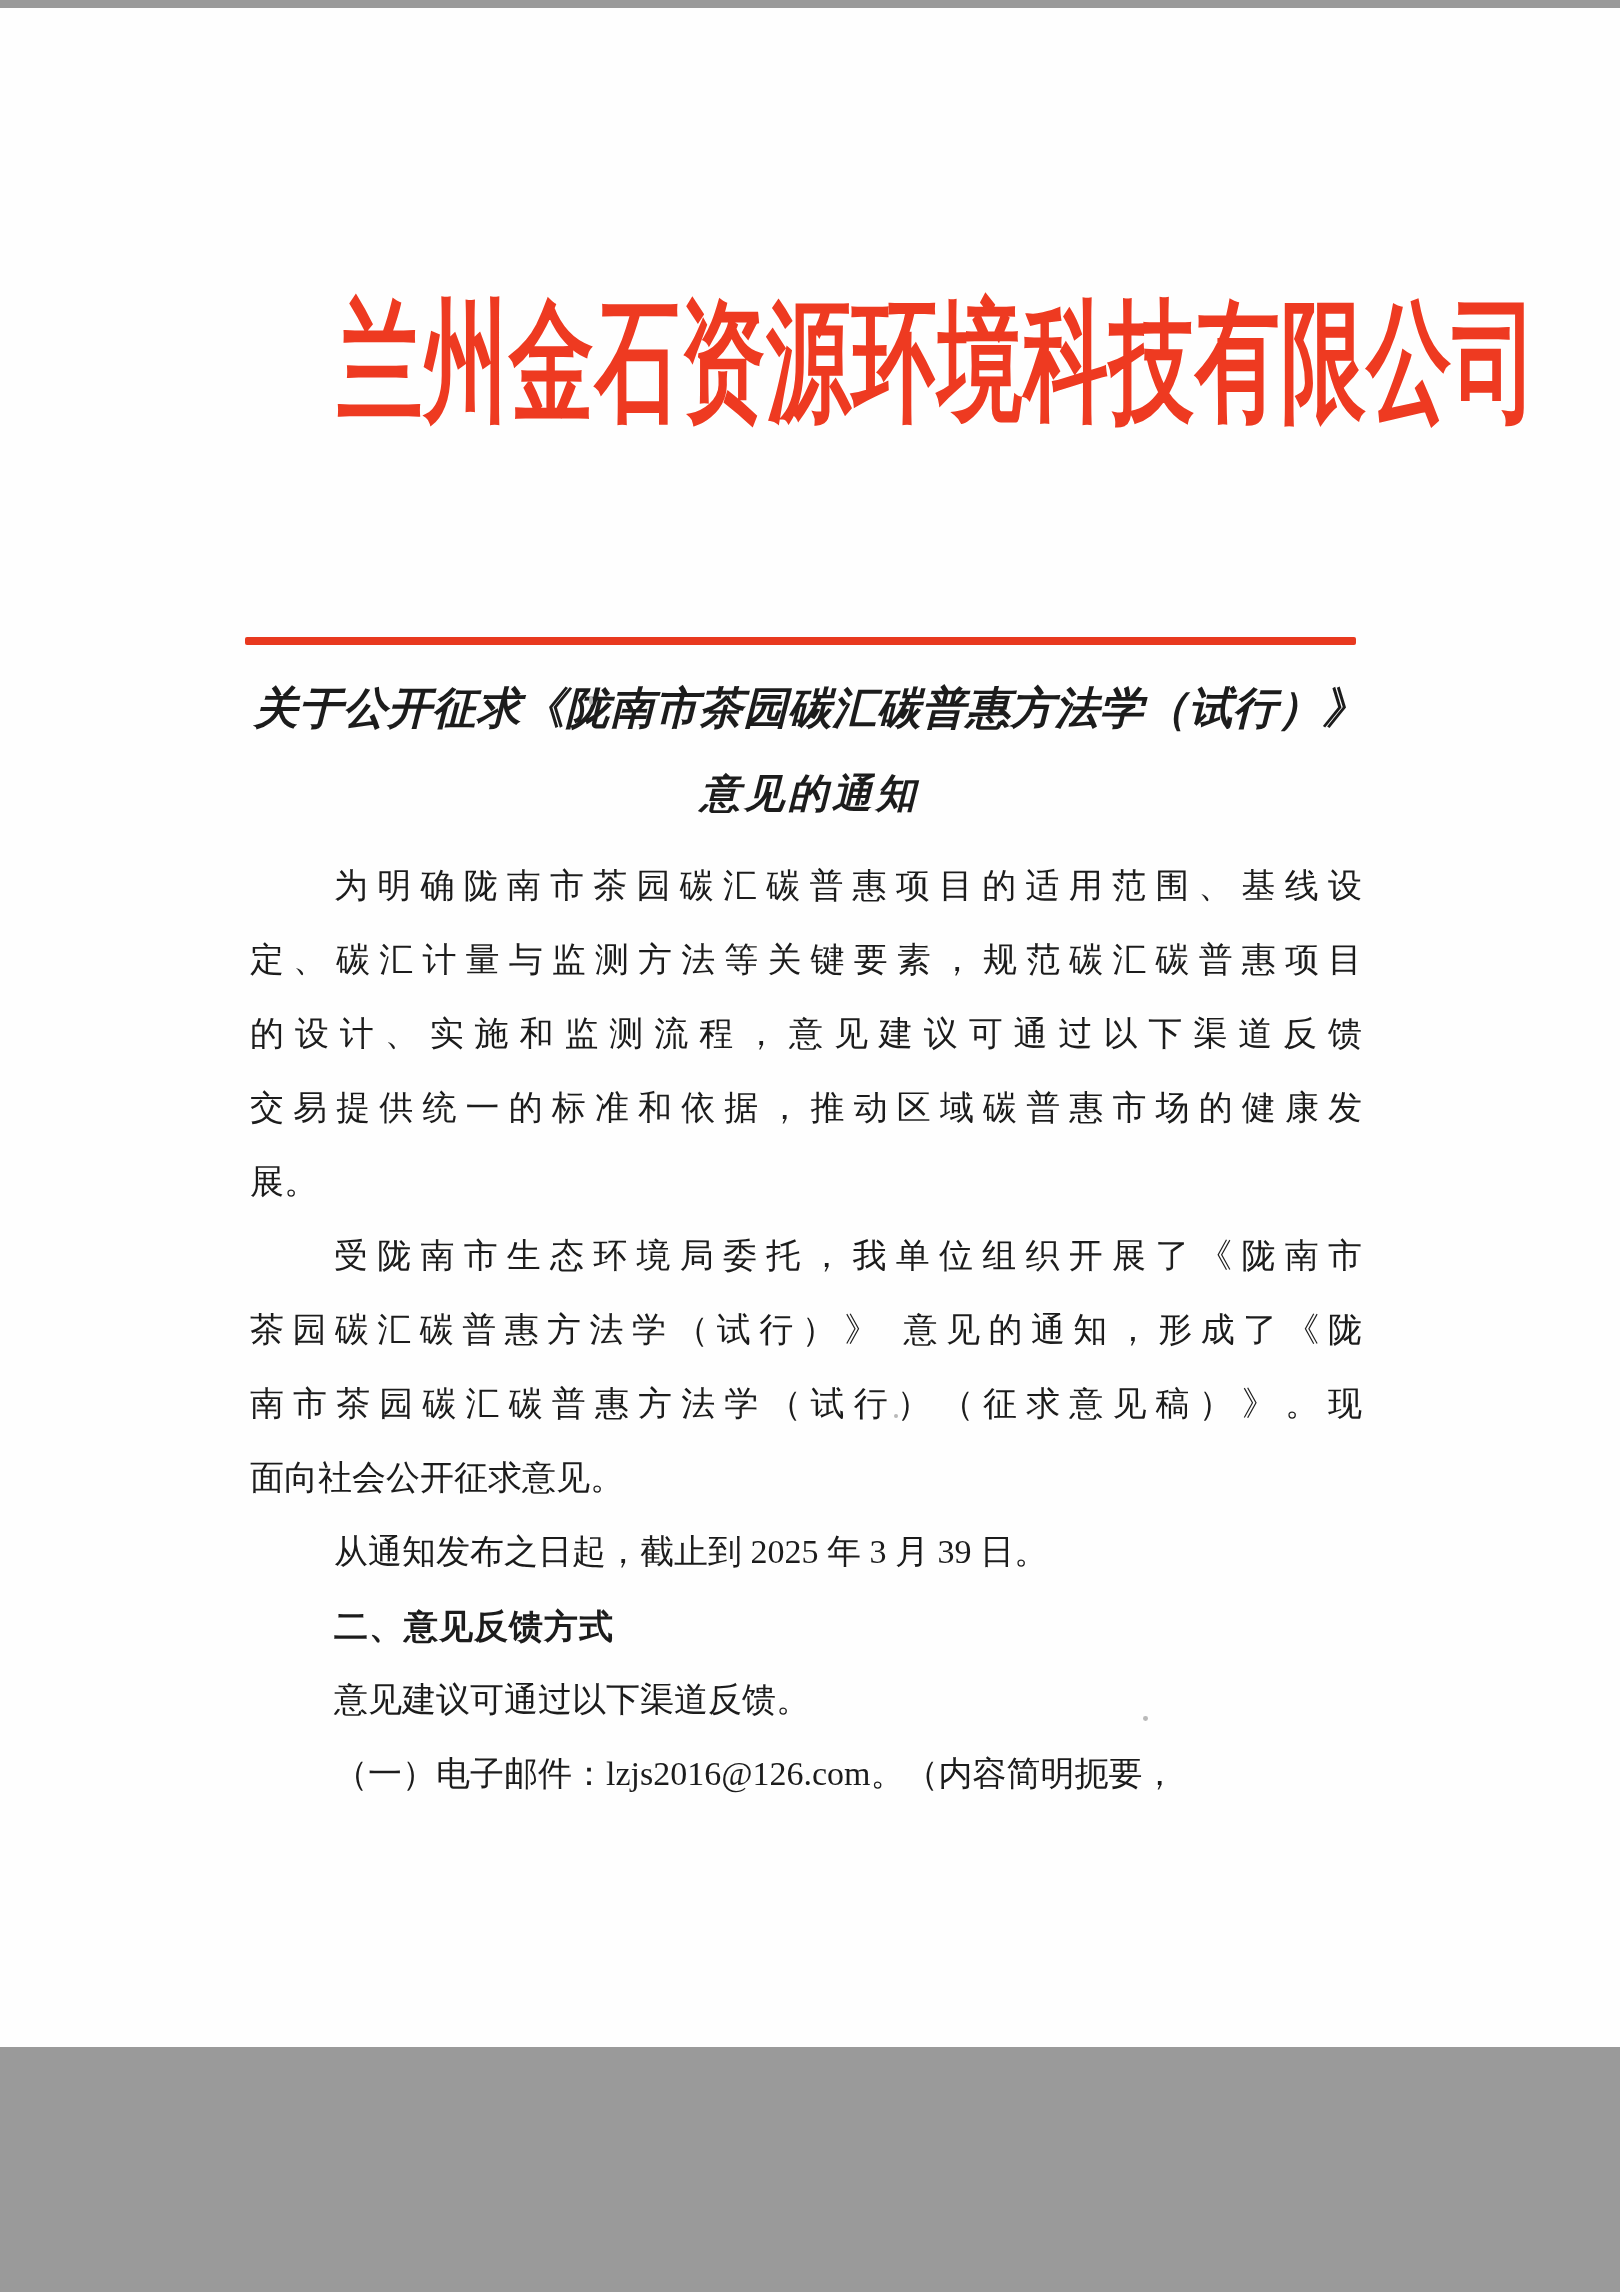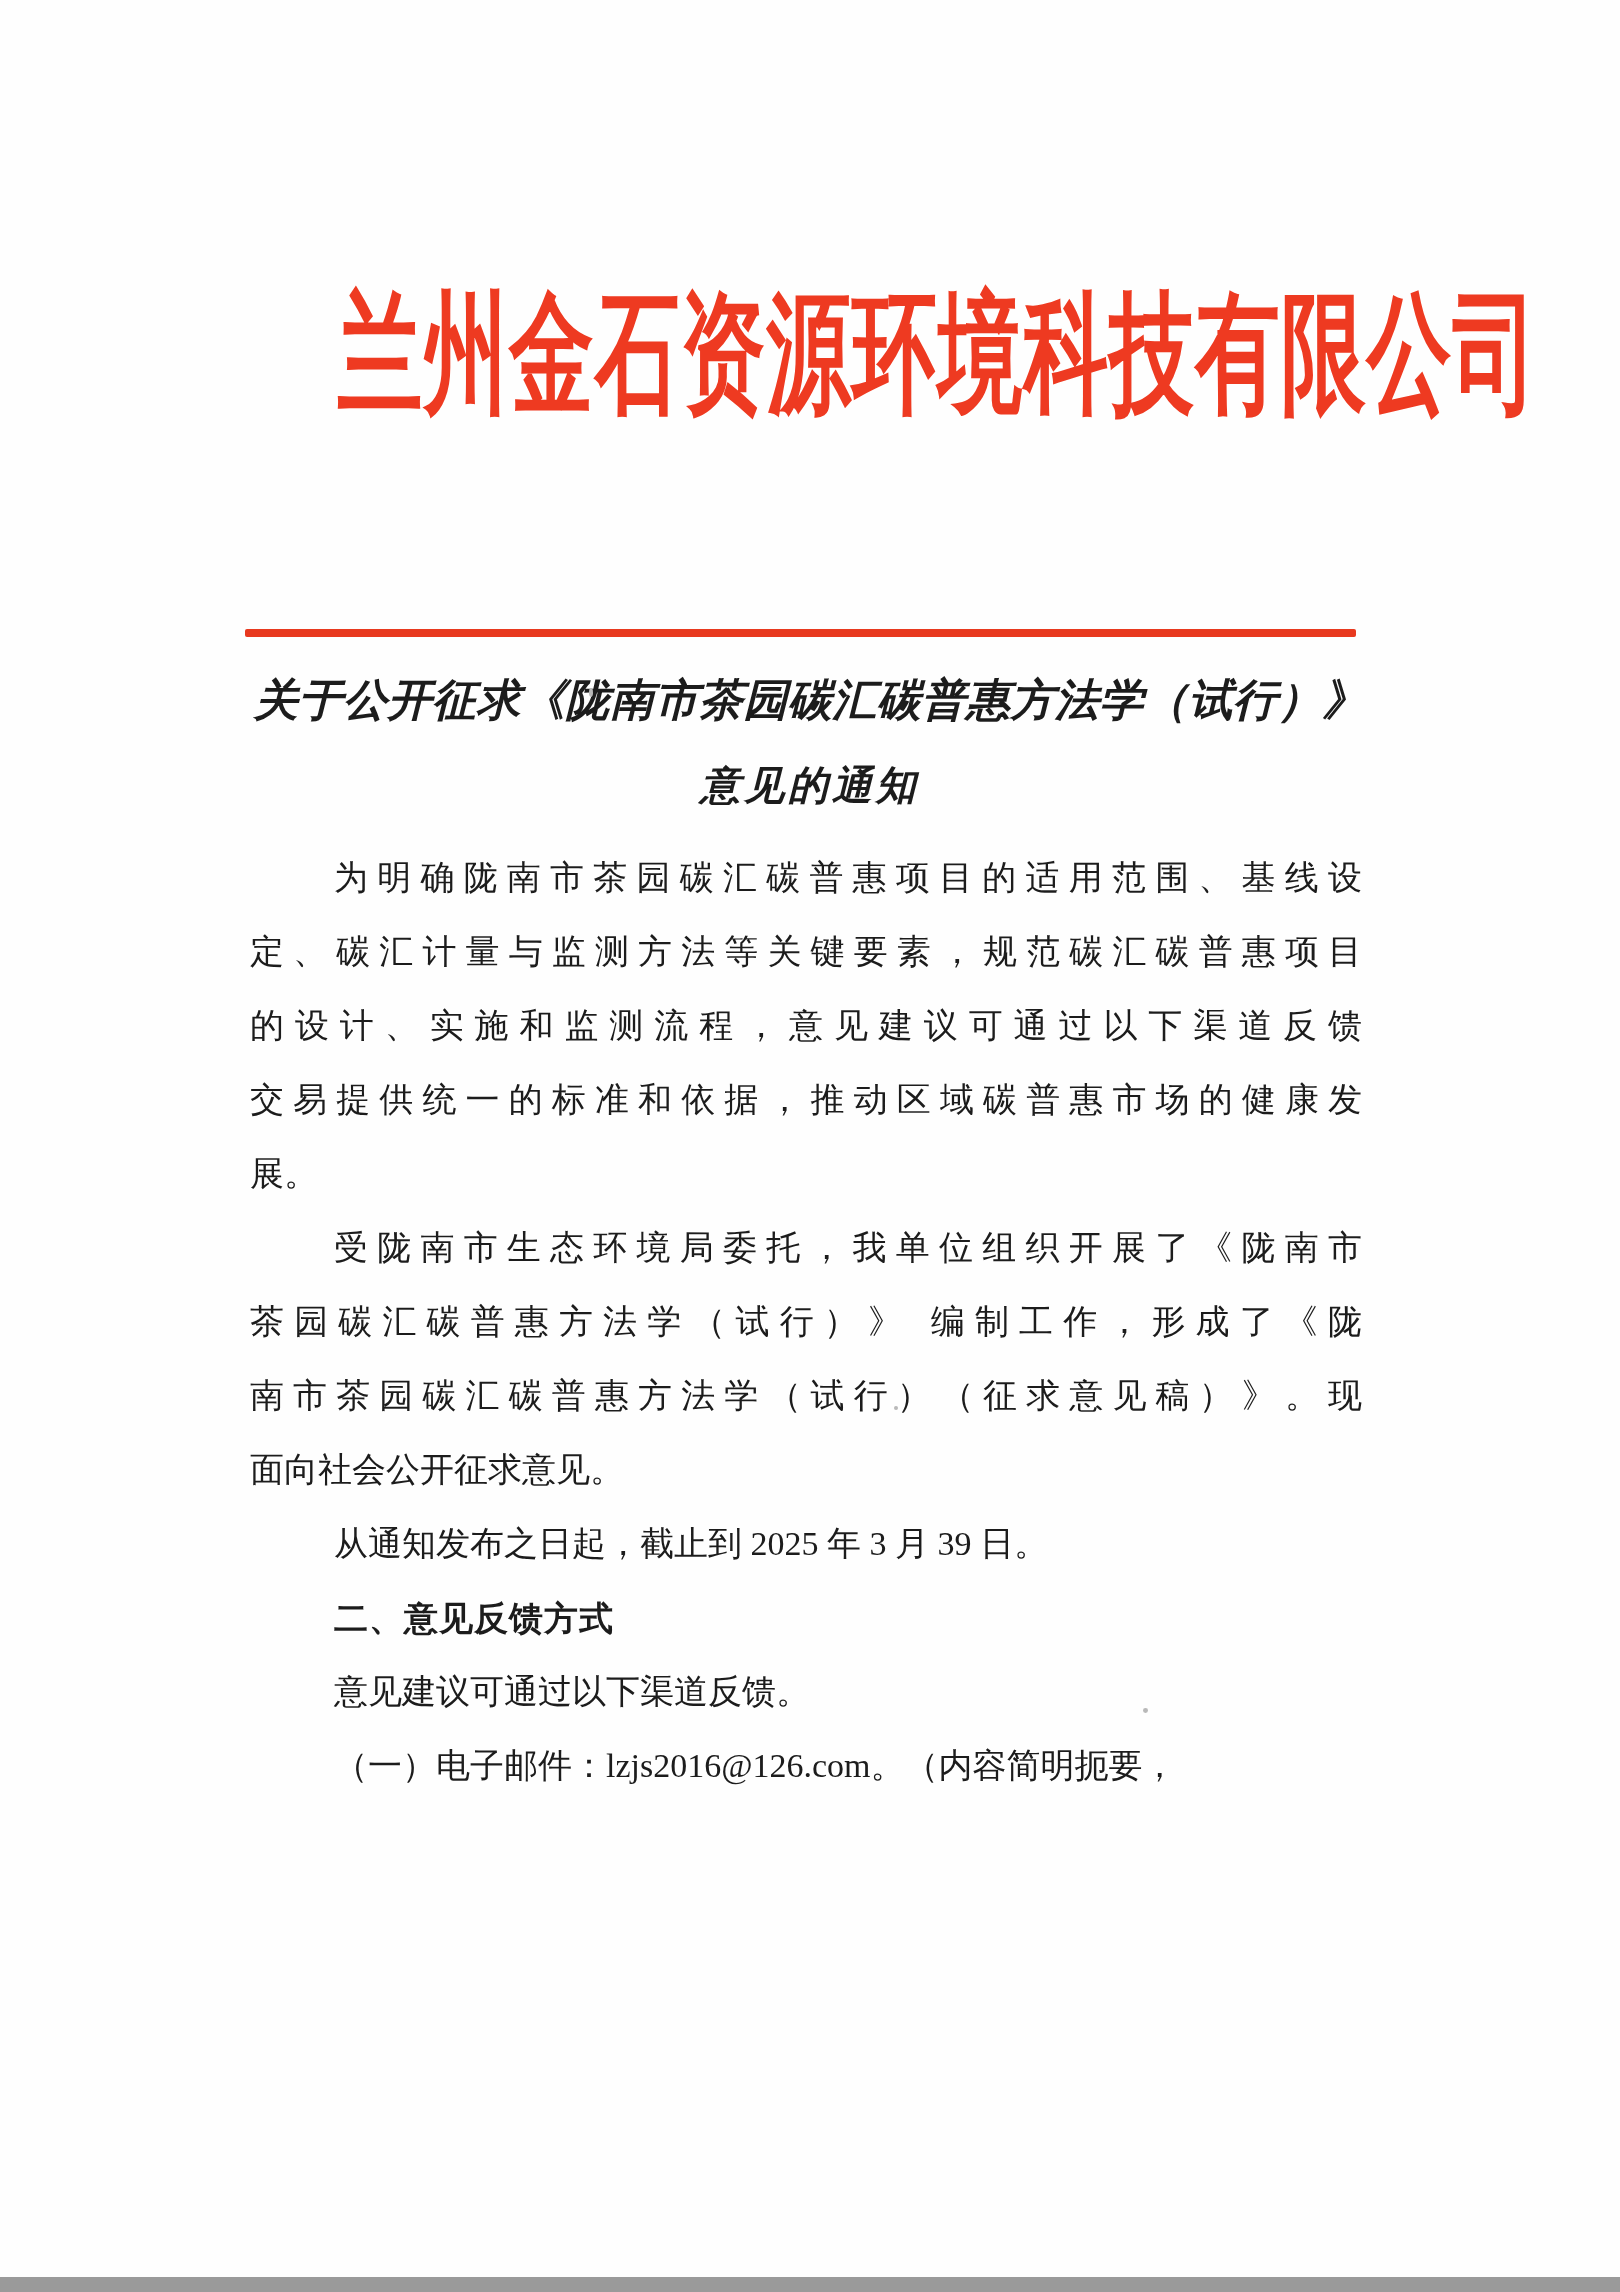--- a/index.html
+++ b/index.html
@@ -3,22 +3,22 @@
 <meta charset="utf-8">
 <style>
   html, body {
     margin: 0;
     padding: 0;
     background: #9a9a9a;
   }
   .page {
     position: relative;
     width: 1620px;
-    height: 2277px;
-    margin: 0 auto;
+    height: 2039px;
+    margin: 8px auto;
     background: #fefefe;
     overflow: hidden;
     font-family: "Liberation Serif", serif;
     color: #1c1c1c;
   }
 
   
   .letterhead {
     position: absolute;
     top: 276px;
@@ -128,21 +128,21 @@
     <div class="t2">意见的通知</div>
   </h1>
 
   <div class="content">
     <div class="line indent justify">为明确陇南市茶园碳汇碳普惠项目的适用范围、基线设</div>
     <div class="line justify">定、碳汇计量与监测方法等关键要素，规范碳汇碳普惠项目</div>
     <div class="line justify">的设计、实施和监测流程，意见建议可通过以下渠道反馈</div>
     <div class="line justify">交易提供统一的标准和依据，推动区域碳普惠市场的健康发</div>
     <div class="line">展。</div>
     <div class="line indent justify">受陇南市生态环境局委托，我单位组织开展了《陇南市</div>
-    <div class="line justify">茶园碳汇碳普惠方法学（试行）》 编制工作，形成了《陇</div>
+    <div class="line justify">茶园碳汇碳普惠方法学（试行）》 意见的通知，形成了《陇</div>
     <div class="line justify">南市茶园碳汇碳普惠方法学（试行）（征求意见稿）》。现</div>
     <div class="line">面向社会公开征求意见。</div>
     <div class="line indent">从通知发布之日起，截止到 2025 年 3 月 39 日。</div>
     <div class="line indent heading">二、意见反馈方式</div>
     <div class="line indent">意见建议可通过以下渠道反馈。</div>
     <div class="line indent">（一）电子邮件：lzjs2016@126.com。（内容简明扼要，</div>
   </div>
 
   <div class="speck s1"></div>
   <div class="speck s2"></div>

